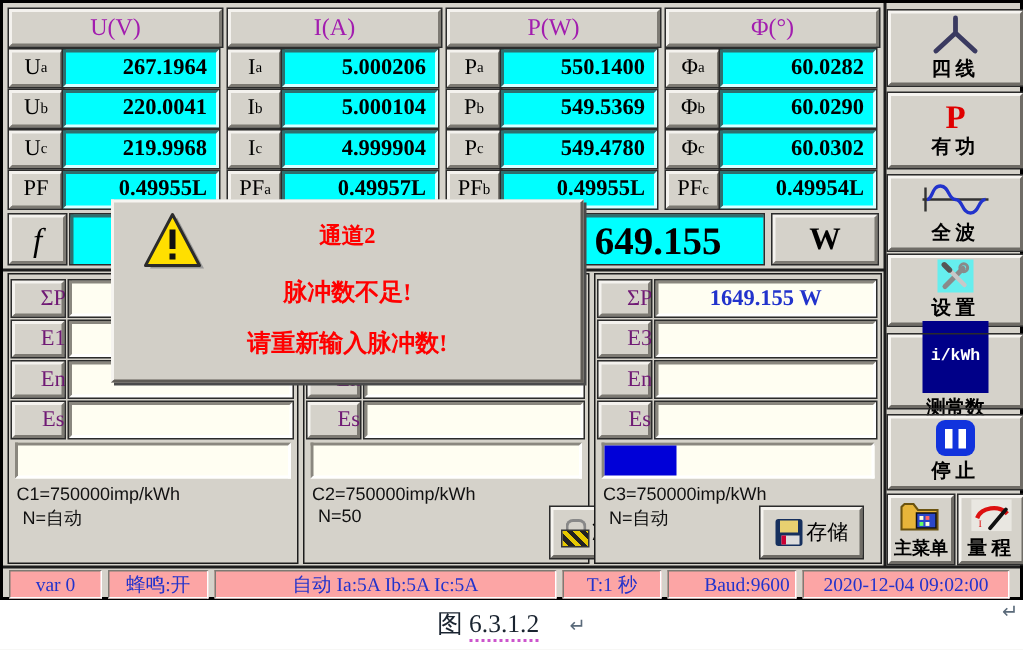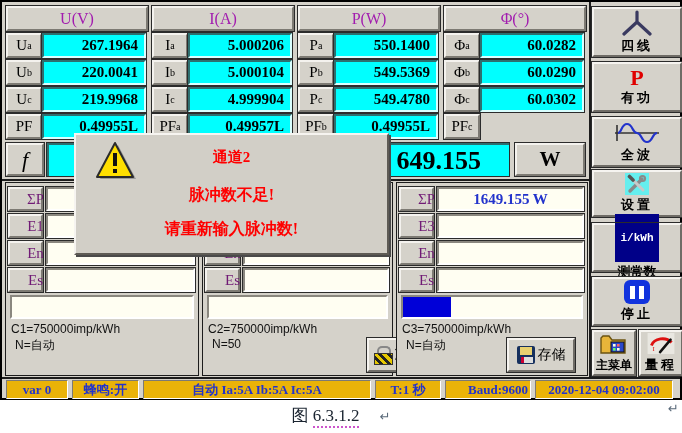--- a/index.html
+++ b/index.html
@@ -89,25 +89,25 @@
         letter-spacing:3px;white-space:nowrap;}
   .badge{background:#000088;color:#fff;font-family:"Liberation Mono",monospace;
         font-size:11px;font-weight:bold;padding:18px 5px;}
   .pauseicon{width:26px;height:24px;background:#1133dd;border-radius:6px;display:flex;
         align-items:center;justify-content:center;gap:4px;}
   .pauseicon i{display:block;width:5px;height:13px;background:#fff;}
   .toolsbox{width:24px;height:22px;background:#66eeee;display:flex;align-items:center;
         justify-content:center;}
   
   #statusbar{position:absolute;left:4px;top:378px;display:flex;gap:4px;}
-  .seg{box-sizing:border-box;height:19px;background:#eab308;
+  .seg{box-sizing:border-box;height:19px;background:#fca5a5;
        border-top:1px solid #7d7a73;border-left:1px solid #7d7a73;
        border-right:1px solid #fff;border-bottom:1px solid #fff;
        display:flex;align-items:center;justify-content:center;
-       font-size:13px;font-weight:bold;color:#2233cc;white-space:nowrap;}
+       font-size:13px;font-weight:normal;color:#2233cc;white-space:nowrap;}
   .line{position:absolute;background:#1c1c1c;}
   
   #caption{position:absolute;left:0;top:404px;width:100%;text-align:center;
         font-size:17px;color:#1a2430;}
   #caption .u{border-bottom:2px dotted #cc55cc;padding-bottom:1px;}
   .pilcrow{color:#5a6a7a;font-size:13px;font-family:"DejaVu Sans",sans-serif;}
   
   .lockicon{width:18px;height:18px;position:relative;}
   .lockicon .shackle{position:absolute;left:3px;top:0;width:10px;height:8px;
         border:2px solid #888;border-bottom:none;border-radius:5px 5px 0 0;background:transparent;}
@@ -210,20 +210,21 @@
       <div class="vc">0.49957L</div>
       <div class="lc">
           <span>PF</span>
           <sub class="sb">b</sub>
         </div>
       <div class="vc">0.49955L</div>
       <div class="lc">
           <span>PF</span>
           <sub class="sb">c</sub>
         </div>
+      <div class="vc last">0.49954L</div>
     </div>
 
     <div class="abs" style="left:4px;top:141px;display:flex;">
       <div class="fl">f</div>
       <div class="fbig">649.155</div>
       <div class="funit">W</div>
     </div>
     <div class="line" style="left:0;top:177px;width:588px;height:2px;"></div>
     <div class="line" style="left:587px;top:0;width:2px;height:376px;"></div>
 

